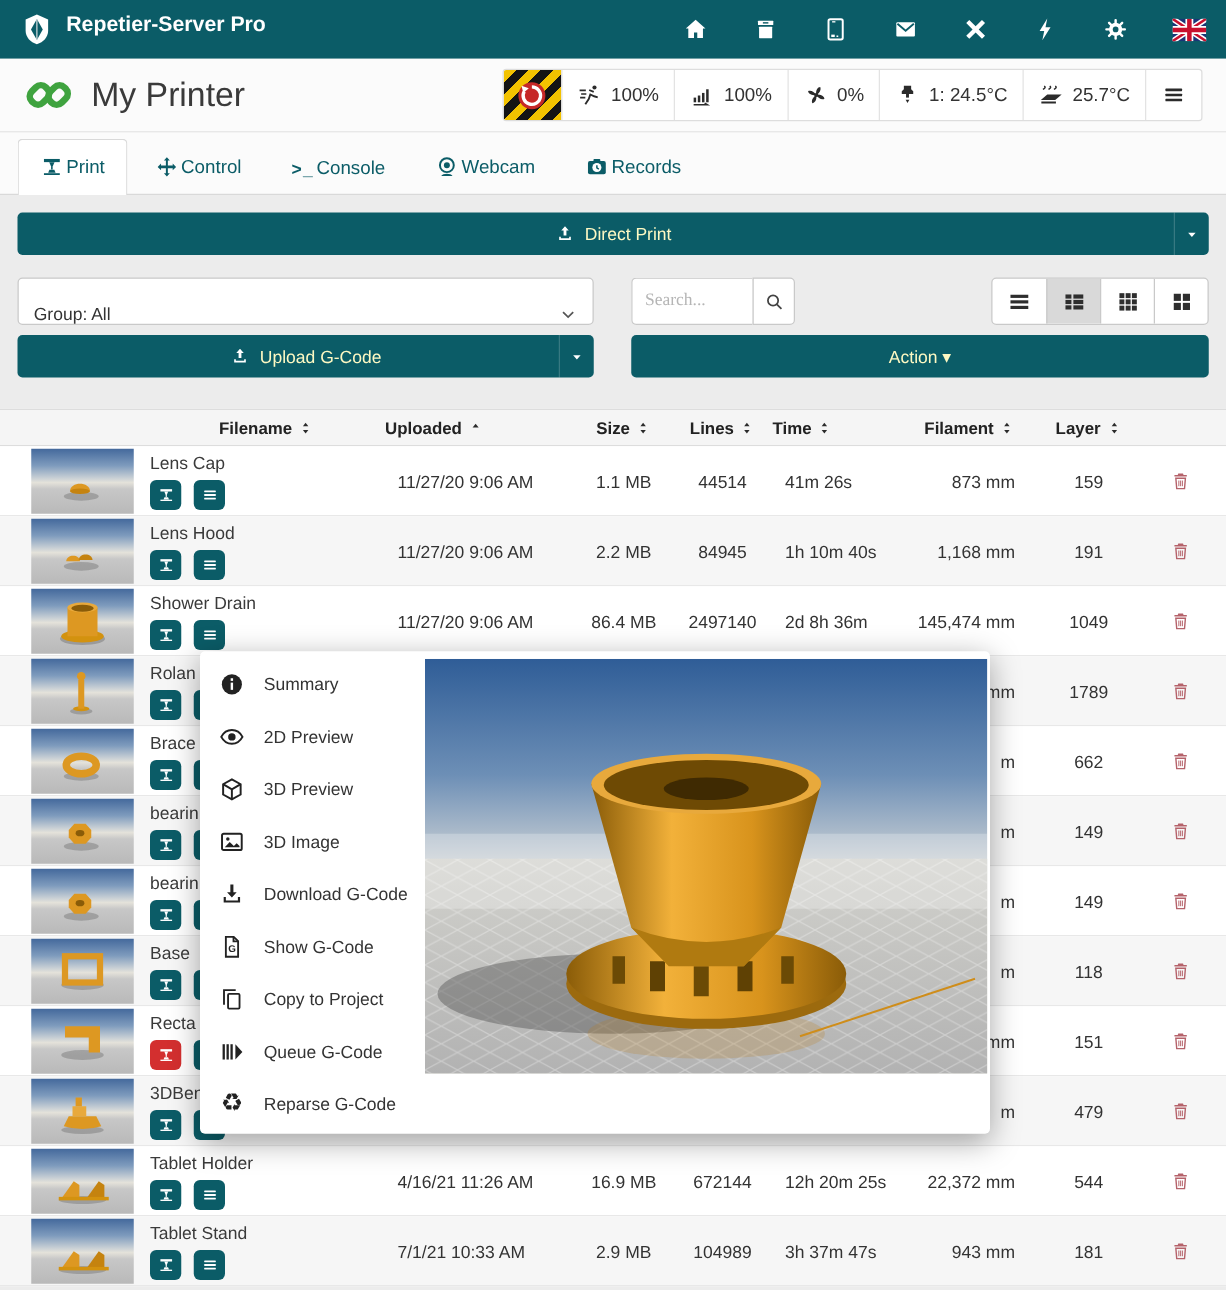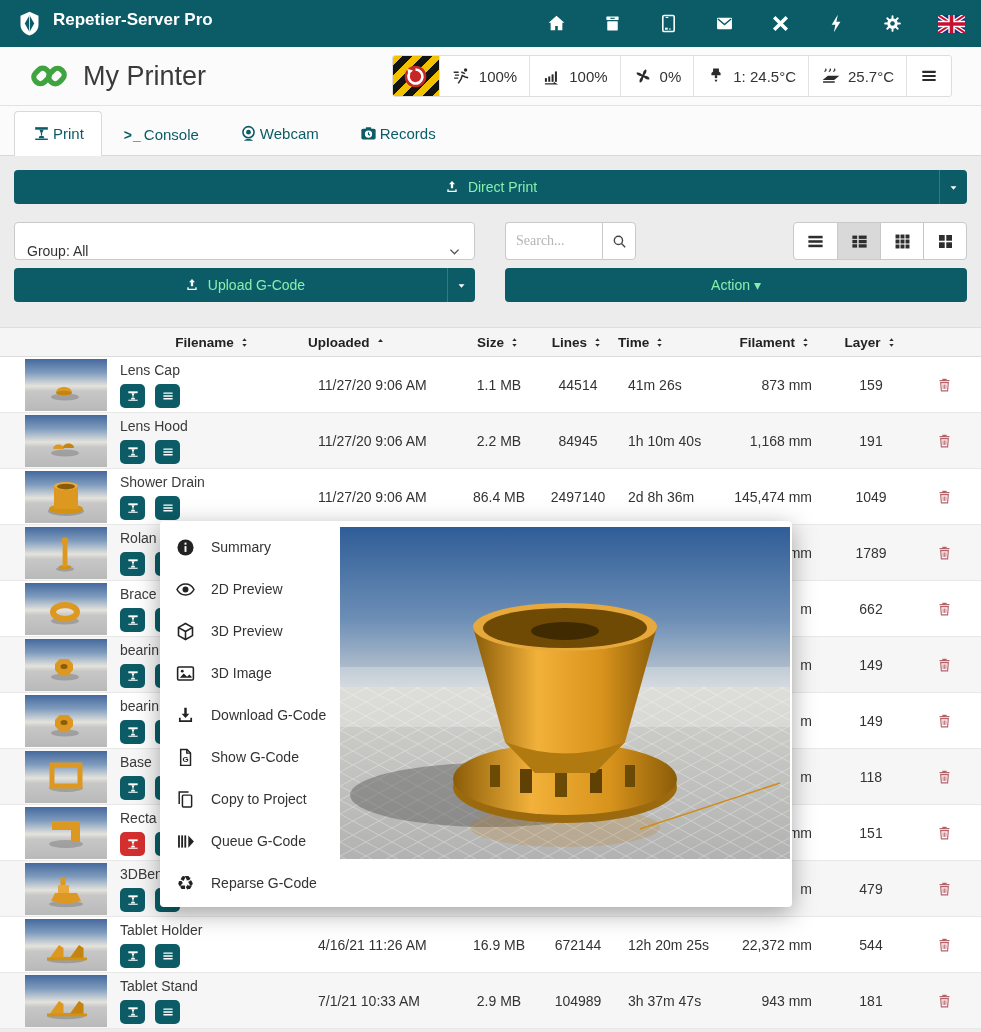--- a/index.html
+++ b/index.html
@@ -10,39 +10,39 @@
 
 
 .navbar{height:47px;background:#0b5c67;display:flex;align-items:center;padding:0 16px;color:#fff}
 .brand{display:flex;gap:10px;font-size:17px;font-weight:bold}
 .brand-logo{width:27px;height:27px}
 .nav-icons{margin-left:auto;display:flex;gap:35px;align-items:center}
 .nav-ic{width:21px;height:21px;color:#fff;cursor:pointer}
 .nav-ic.flag{width:27px;height:18px}
 
 
-.phead{height:59px;background:#fbfbfb;border-bottom:1px solid #e2e2e2;display:flex;align-items:center;padding:0 29px}
+.phead{height:59px;background:#fbfbfb;border-bottom:1px solid #e2e2e2;display:flex;align-items:center;padding:0 19px}
 .link-ic{width:40px;height:40px;color:#3fa33f;margin-right:14px}
 .page-title{font-size:27px;color:#3a3a3a}
 .status-bar{margin-left:auto;display:flex;align-items:stretch;border:1px solid #ddd;background:#fff;border-radius:3px;height:42px;overflow:hidden}
 .seg{display:flex;align-items:center;gap:7px;padding:0 12px;border-left:1px solid #e3e3e3;font-size:15px;color:#333;cursor:pointer;white-space:nowrap}
 .seg .i{width:20px;height:20px;color:#2b2b2b}
 .seg.estop{width:46px;padding:0;border-left:none;background:repeating-linear-gradient(135deg,#f2c200 0 7px,#141414 7px 14px);justify-content:center}
 .seg.estop .i{width:27px;height:27px}
 
 
 .tabs{height:50px;background:#fbfbfb;border-bottom:1px solid #d9d9d9;display:flex;align-items:flex-end;padding-left:14px;gap:4px}
 .tab{display:flex;align-items:center;gap:2px;padding:12px 17px 13px;font-size:15px;color:#0b5c67;border:1px solid transparent;border-bottom:none;border-radius:4px 4px 0 0;cursor:pointer;margin-bottom:-1px}
 .tab.active{background:#fff;border-color:#d9d9d9}
 .tab .i{width:19px;height:19px;color:#0b5c67}
 .console-glyph{font-weight:bold;font-size:14px;letter-spacing:1px;color:#0b5c67}
 
 
 .content{padding:0 14px}
-.btn-teal{background:#0b5c67;border-radius:4px;color:#86efac;font-size:14px;display:flex;align-items:center;justify-content:center;gap:8px;cursor:pointer}
+.btn-teal{background:#0b5c67;border-radius:4px;color:#fef9c3;font-size:14px;display:flex;align-items:center;justify-content:center;gap:8px;cursor:pointer}
 .direct{margin-top:14px;height:34px;position:relative}
 .direct-main{flex:1;display:flex;justify-content:center;align-items:center;gap:8px}
 .direct .i,.upload .i{width:16px;height:16px;color:#fff}
 .caret-zone{position:absolute;right:0;top:0;bottom:0;width:28px;display:flex;align-items:center;justify-content:center;border-left:1px solid rgba(255,255,255,.18)}
 .caret-zone .i{width:13px;height:13px}
 
 .filters{margin-top:18px;display:flex;align-items:center;height:38px}
 .select{width:461px;height:38px;background:#fff;border:1px solid #c9c9c9;border-radius:4px;display:flex;align-items:flex-end;padding:0 12px;font-size:14px;color:#333;cursor:pointer}
 .select .i{margin-left:auto;width:15px;height:15px;color:#555}
 .searchgrp{margin-left:30px;display:flex;height:38px}
@@ -255,20 +255,28 @@
           <rect x="4" y="4" width="16" height="3.2"></rect>
           <path d="M9.3 7.2h5.4L13 11.2h-2z"></path>
           <rect x="11.2" y="10.5" width="1.6" height="4.2"></rect>
           <path d="M8.3 18h7.4l-1.2-3H9.5z"></path>
           <rect x="4" y="18.4" width="16" height="1.8"></rect>
         </svg>
       </span>
       <span>Print</span>
     </div>
     <div class="tab">
+      <span class="i">
+        <svg viewBox="0 0 24 24" fill="currentColor">
+          <path d="M12 2.2 15 5.6h-2v4.9h4.9v-2l3.4 3.5-3.4 3.5v-2H13v4.9h2L12 21.8 9 18.4h2v-4.9H6.1v2L2.7 12l3.4-3.5v2H11V5.6H9z"></path>
+        </svg>
+      </span>
+      <span>Control</span>
+    </div>
+    <div class="tab">
       <span class="console-glyph">&gt;_</span>
       <span>Console</span>
     </div>
     <div class="tab">
       <span class="i">
         <svg viewBox="0 0 24 24" fill="currentColor">
           <circle cx="12" cy="10.3" r="7" fill="none" stroke="currentColor" stroke-width="2"></circle>
           <circle cx="12" cy="10.3" r="3"></circle>
           <path d="M6.3 21.2c1.6-3 9.8-3 11.4 0z"></path>
         </svg>

